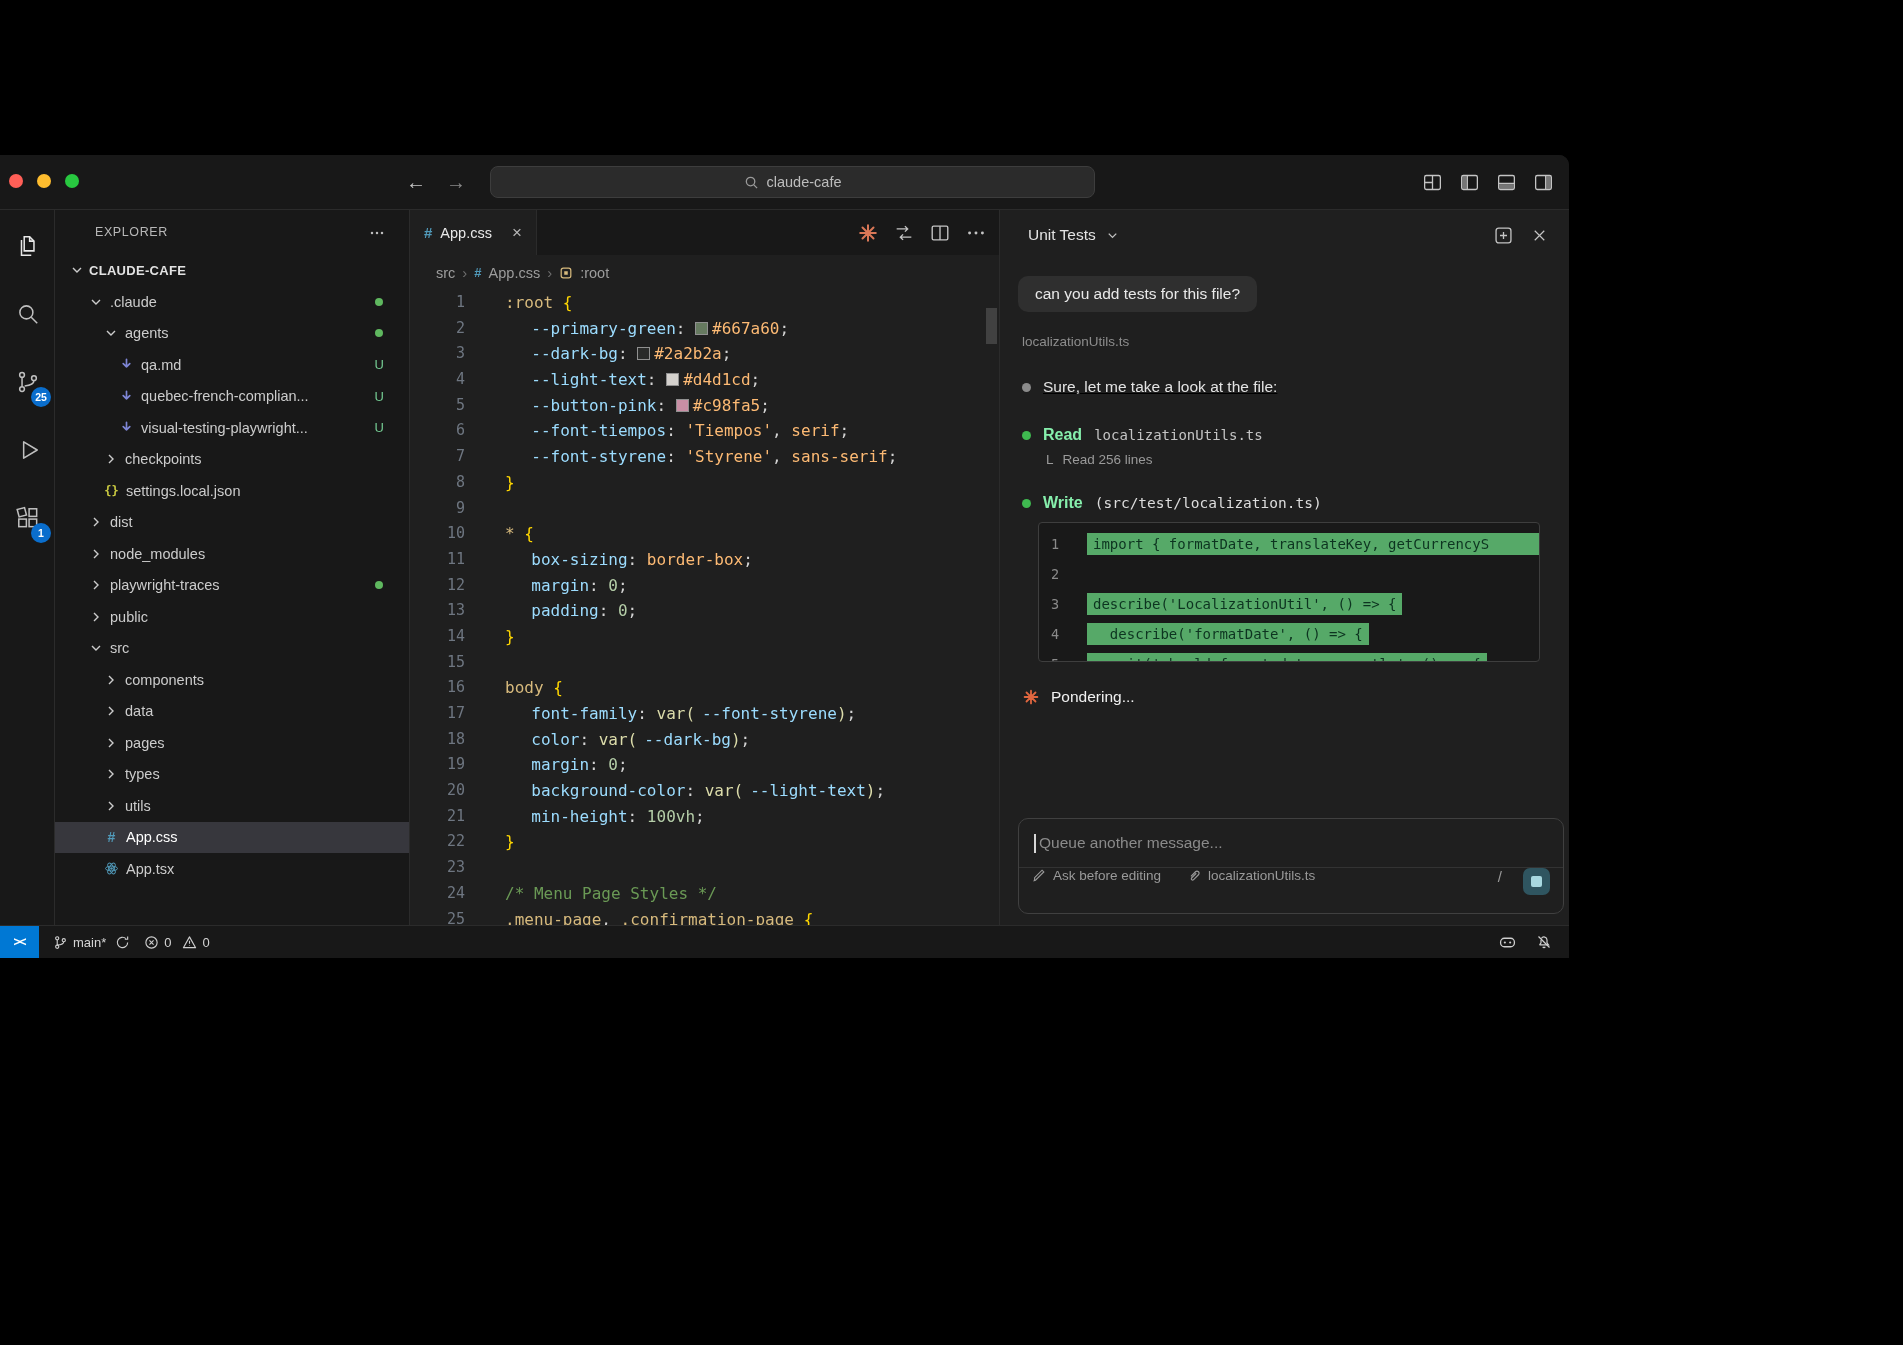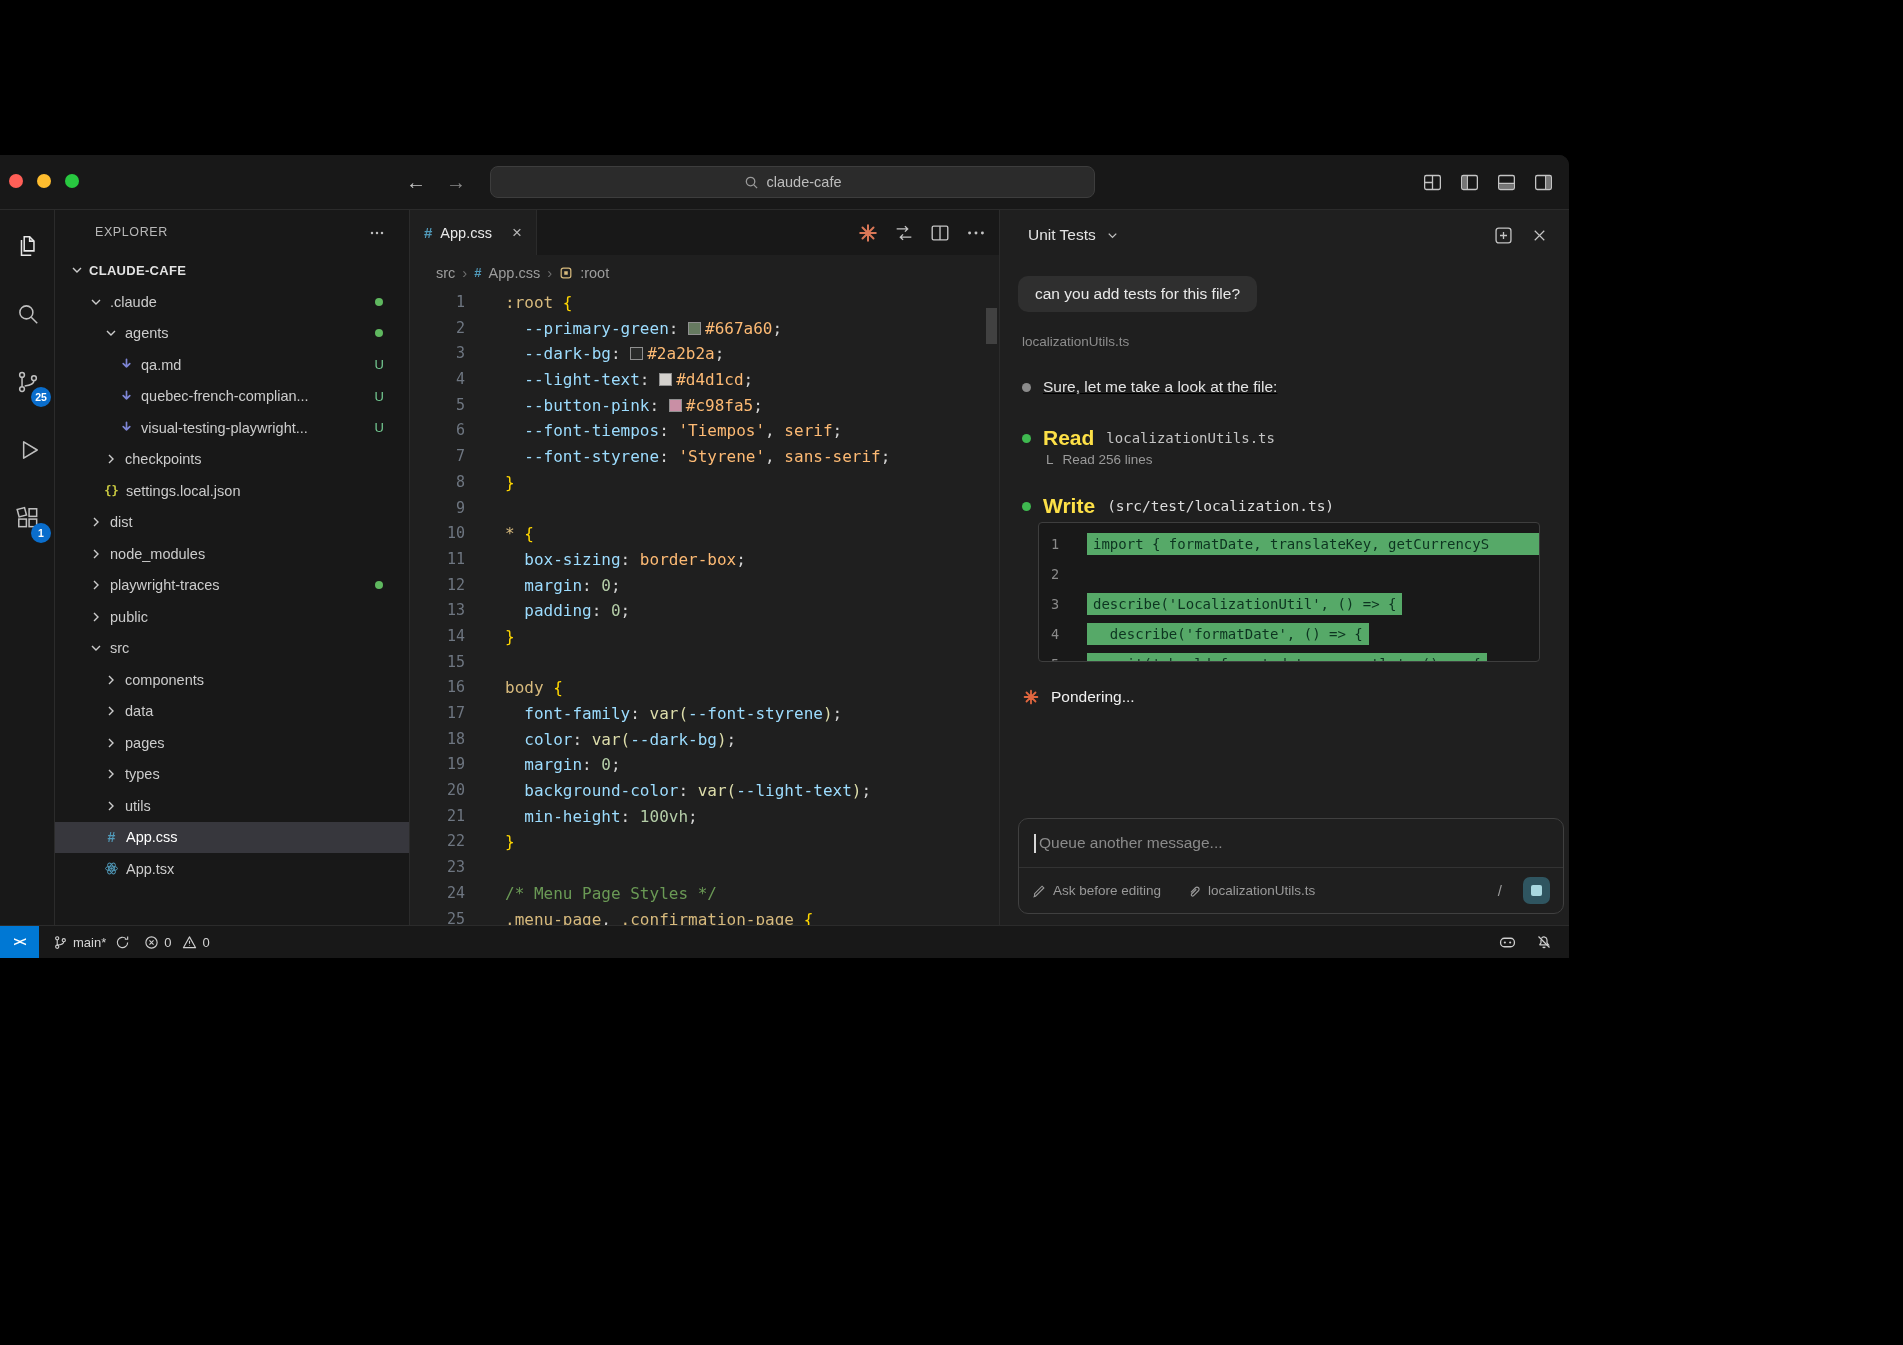--- a/index.html
+++ b/index.html
@@ -71,21 +71,21 @@
   .ed-actions .edi{ display:flex; cursor:pointer; }
   .breadcrumbs{ height:35px; flex:none; display:flex; align-items:center; padding-left:26px; gap:7px;
                 font-size:14.5px; color:#9d9d9d; background:#1f1f1f; }
   .bc-sep{ color:#6e6e6e; font-size:15px; }
   .bc-hash{ color:#519aba; font-weight:700; font-size:13px; }
   .code-area{ flex:1; position:relative; overflow:hidden;
               font-family:"DejaVu Sans Mono",monospace; font-size:16px; }
   .code-line{ display:flex; height:25.7px; line-height:25.7px; white-space:pre; }
   .ln{ width:55px; text-align:right; color:#6e7681; flex:none; font-size:15px; }
   .lc{ padding-left:40px; }
-  .tk-sel{color:#d7ba7d;} .tk-prop{color:#9cdcfe;} .tk-val{color:#fdba74;}
+  .tk-sel{color:#d7ba7d;} .tk-prop{color:#9cdcfe;margin-left:7px;} .tk-val{color:#fdba74;}
   .tk-num{color:#b5cea8;} .tk-fn{color:#dcdcaa;} .tk-pln{color:#d4d4d4;}
   .tk-br{color:#ffd700;} .tk-com{color:#6a9955;}
   .swatch{ display:inline-block; width:13px; height:13px; border:1px solid #909090;
            margin-right:4px; vertical-align:-1px; }
   .scroll-thumb{ position:absolute; right:2px; top:18px; width:11px; height:36px;
                  background:rgba(121,121,121,0.38); }
 
   
   .rightpanel{ flex:1; background:#1f1f1f; position:relative; overflow:hidden; }
   .rp-header{ position:absolute; top:0; left:8px; right:0; height:50px; display:flex; align-items:center;
@@ -96,21 +96,21 @@
   .rp-actions .rpi{ display:flex; cursor:pointer; }
 
   .bubble{ position:absolute; left:18px; top:66px; background:#2f2f2f; border-radius:10px;
            padding:9px 17px; font-size:15.5px; color:#e9e9e9; }
   .ctx-file{ position:absolute; left:22px; top:124px; font-size:13.5px; color:#8d8d8d; }
   .chat-row{ position:absolute; left:22px; display:flex; align-items:center; gap:12px; }
   .bullet{ width:9px; height:9px; border-radius:50%; flex:none; }
   .bullet.grey{ background:#8b8b8b; }
   .bullet.green{ background:#3fb950; }
   .chat-text{ font-size:15.5px; color:#e3e3e3; }
-  .tool-name{ font-size:21px; font-weight:700; color:#fde047; }
+  .tool-name{ font-size:16px; font-weight:700; color:#86efac; }
   .tool-arg{ font-family:"DejaVu Sans Mono",monospace; font-size:14px; color:#c4c4c4; }
   .tool-arg.bright{ color:#dddddd; font-size:14.5px; }
   .tool-result{ position:absolute; left:46px; display:flex; gap:9px; font-size:13.5px; color:#9a9a9a; }
 
   .chat-block{ position:absolute; left:38px; top:312px; width:502px; height:140px;
                background:#191919; border:1px solid #3e3e3e; border-radius:4px;
                overflow:hidden; padding-top:6px; }
   .cb-line{ height:30px; display:flex; align-items:center; }
   .cb-ln{ width:26px; margin-left:12px; flex:none; color:#8a8a8a;
           font-family:"DejaVu Sans Mono",monospace; font-size:13.5px; }
@@ -121,21 +121,21 @@
 
   .pondering{ position:absolute; left:22px; top:478px; display:flex; align-items:center; gap:11px; }
   .pondering .p-text{ font-size:15.5px; color:#f0f0f0; }
 
   .input-box{ position:absolute; left:18px; top:608px; width:546px; height:96px;
               border:1px solid #404040; border-radius:10px; background:#1f1f1f; }
   .input-row{ height:49px; display:flex; align-items:center; padding:0 15px;
               border-bottom:1px solid #333333; cursor:text; }
   .caret{ width:2px; height:19px; background:#d6d6d6; margin-right:3px; }
   .placeholder{ font-size:15.5px; color:#8a8a8a; }
-  .controls-row{ height:45px; display:flex; align-items:center; padding:0 13px; gap:7px;
+  .controls-row{ height:45px; display:flex; padding:0 13px; gap:7px;
                  font-size:13.5px; color:#9a9a9a; }
   .ctl-gap{ width:12px; }
   .ctl-spacer{ flex:1; }
   .slash{ font-size:15px; margin-right:14px; }
   .stop-btn{ width:27px; height:27px; border-radius:7px; background:#2f5560;
              display:flex; align-items:center; justify-content:center; cursor:pointer; }
   .stop-btn .inner{ width:11px; height:11px; border-radius:2px; background:#a8d8e0; }
 
   
   .statusbar{ height:33px; flex:none; background:#181818; border-top:1px solid #2b2b2b;

